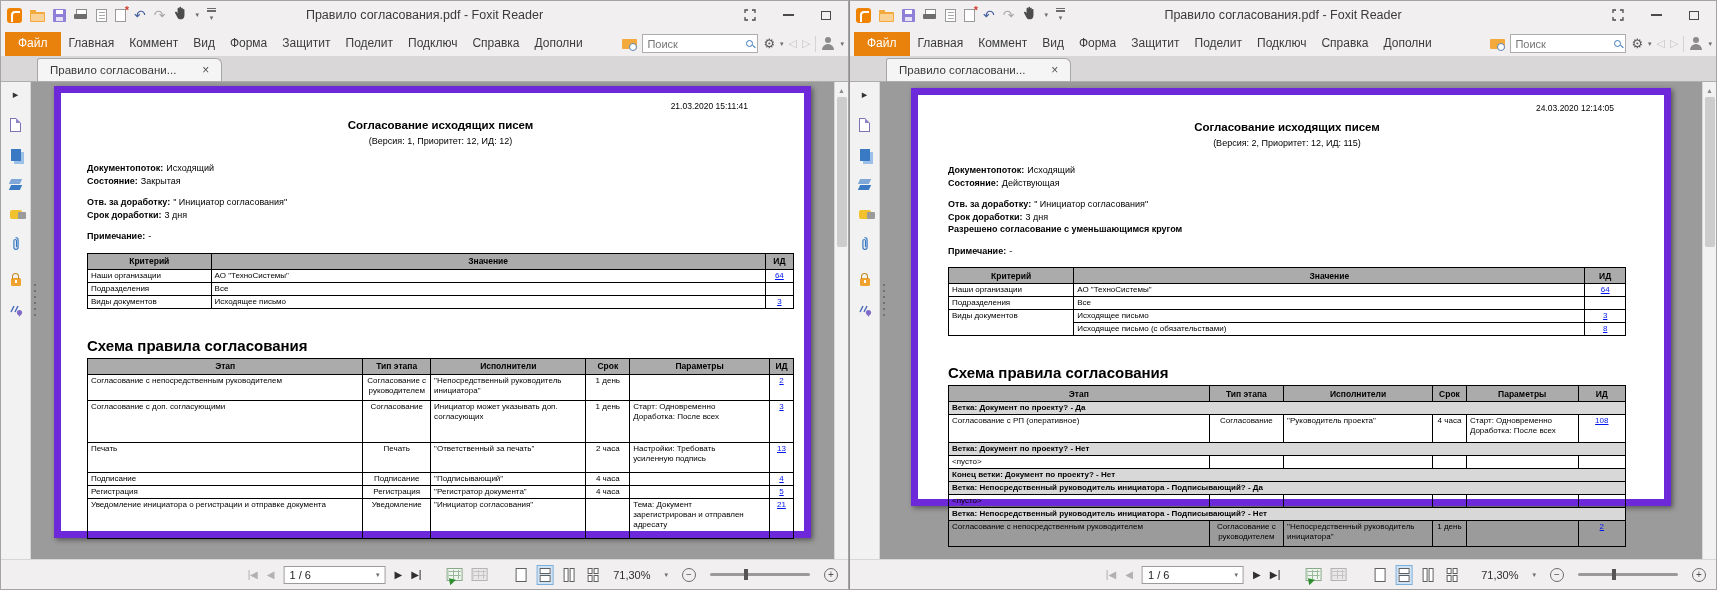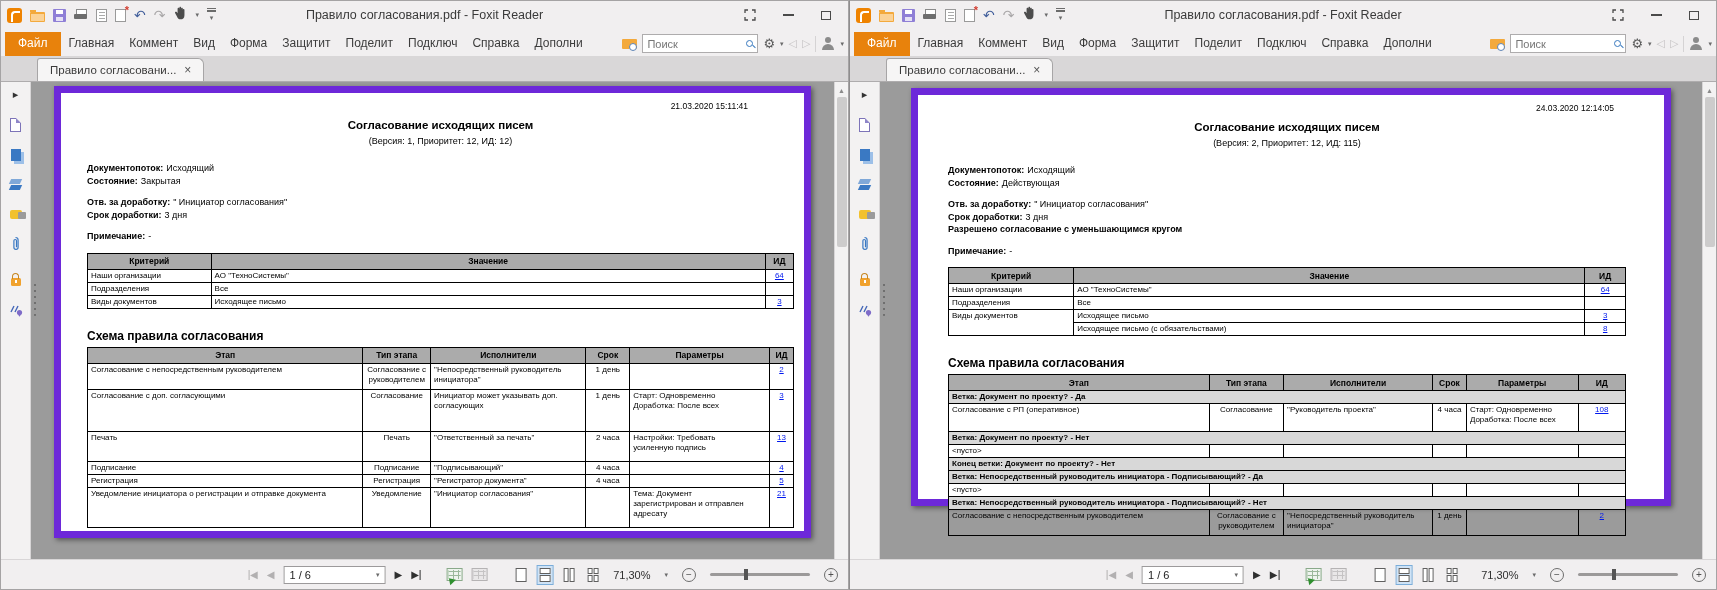--- a/index.html
+++ b/index.html
@@ -52,21 +52,21 @@
   .mag::after{content:"";position:absolute;width:4px;border-top:1.6px solid #3a7abf;right:-4px;bottom:-1px;transform:rotate(45deg)}
   .gear{font-size:13px;color:#5a5a5a;line-height:13px}
   .navg{font-size:11px;color:#c4c2c3}
   .vsep{width:1px;height:16px;background:#d5d3d4;display:inline-block}
   .person{width:14px;height:13px}
   .person::before{content:"";position:absolute;left:4px;top:0;width:6px;height:6px;border-radius:50%;background:#8b8b8b}
   .person::after{content:"";position:absolute;left:1px;bottom:0;width:12px;height:6px;border-radius:6px 6px 0 0;background:#8b8b8b}
 
   
   .tabbar{flex:0 0 26px;background:#d9d7d8;display:flex;align-items:flex-end;padding-left:36px;border-bottom:1px solid #aeacad}
-  .tab{height:23px;background:#f6f5f5;border:1px solid #a7a5a6;border-bottom:none;display:flex;align-items:center;gap:8px;padding:0 12px;font-size:11.5px;color:#3a3a3a;border-radius:3px 6px 0 0}
+  .tab{height:23px;background:#f6f5f5;border:1px solid #a7a5a6;border-bottom:none;display:flex;align-items:center;gap:26px;padding:0 12px;font-size:11.5px;color:#3a3a3a;border-radius:3px 6px 0 0}
   .tabx{font-size:12px;color:#555}
 
   
   .main{flex:1;display:flex;min-height:0}
   .sidebar{flex:0 0 30px;background:#f3f2f2;border-right:1px solid #d8d6d7;display:flex;flex-direction:column;align-items:center;padding-top:6px;gap:17px}
   .sbg{font-size:11px;color:#333}
   .sb-page{width:11px;height:14px;background:#fff;border:1px solid #7d74b8}
   .sb-page::after{content:"";position:absolute;right:-1px;top:-1px;width:0;height:0;border-left:5px solid #8f86c9;border-top:5px solid #f3f2f2}
   .sb-pages{width:10px;height:12px;background:#3a79c3;box-shadow:3px 3px 0 #9dc0e8}
   .sb-layers{width:13px;height:13px}
@@ -102,21 +102,21 @@
   .dline span{margin-left:3px}
   .dt{width:100%;border-collapse:collapse;table-layout:fixed}
   .dt td,.dt th{border:1px solid #000;font-size:8px;padding:1px 3px;vertical-align:top;line-height:10px;overflow:hidden}
   .dt th{background:#ababab;font-weight:bold;text-align:center;font-size:8.5px;height:16px;vertical-align:middle}
   .t1{margin-top:10px}
   .t2{margin-top:4px}
   .idc{text-align:center}
   .cc{text-align:center}
   .pre{white-space:pre-line}
   .idl{color:#0018ee;text-decoration:underline}
-  .schema-h{font-weight:bold;font-size:12px;margin-top:20px}
+  .schema-h{font-weight:bold;font-size:15px;margin-top:28px}
   .branch td{background:#d8d8d8;font-weight:bold}
   .indent{padding-left:24px}
   .rh11 td{height:11px}.rh12 td{height:12px}.rh26 td{height:26px}.rh28 td{height:28px}
   .rh30 td{height:30px}.rh40 td{height:40px}.rh42 td{height:42px}
 
   
   .statusbar{flex:0 0 30px;display:flex;align-items:center;position:relative;border-top:1px solid #d8d6d7;background:#f1eff0}
   .nav-c{position:absolute;left:50%;transform:translateX(-50%);display:flex;align-items:center;gap:9px}
   .nv{font-size:10px;color:#2f2f2f;line-height:10px}
   .dis{color:#b2b0b1}

